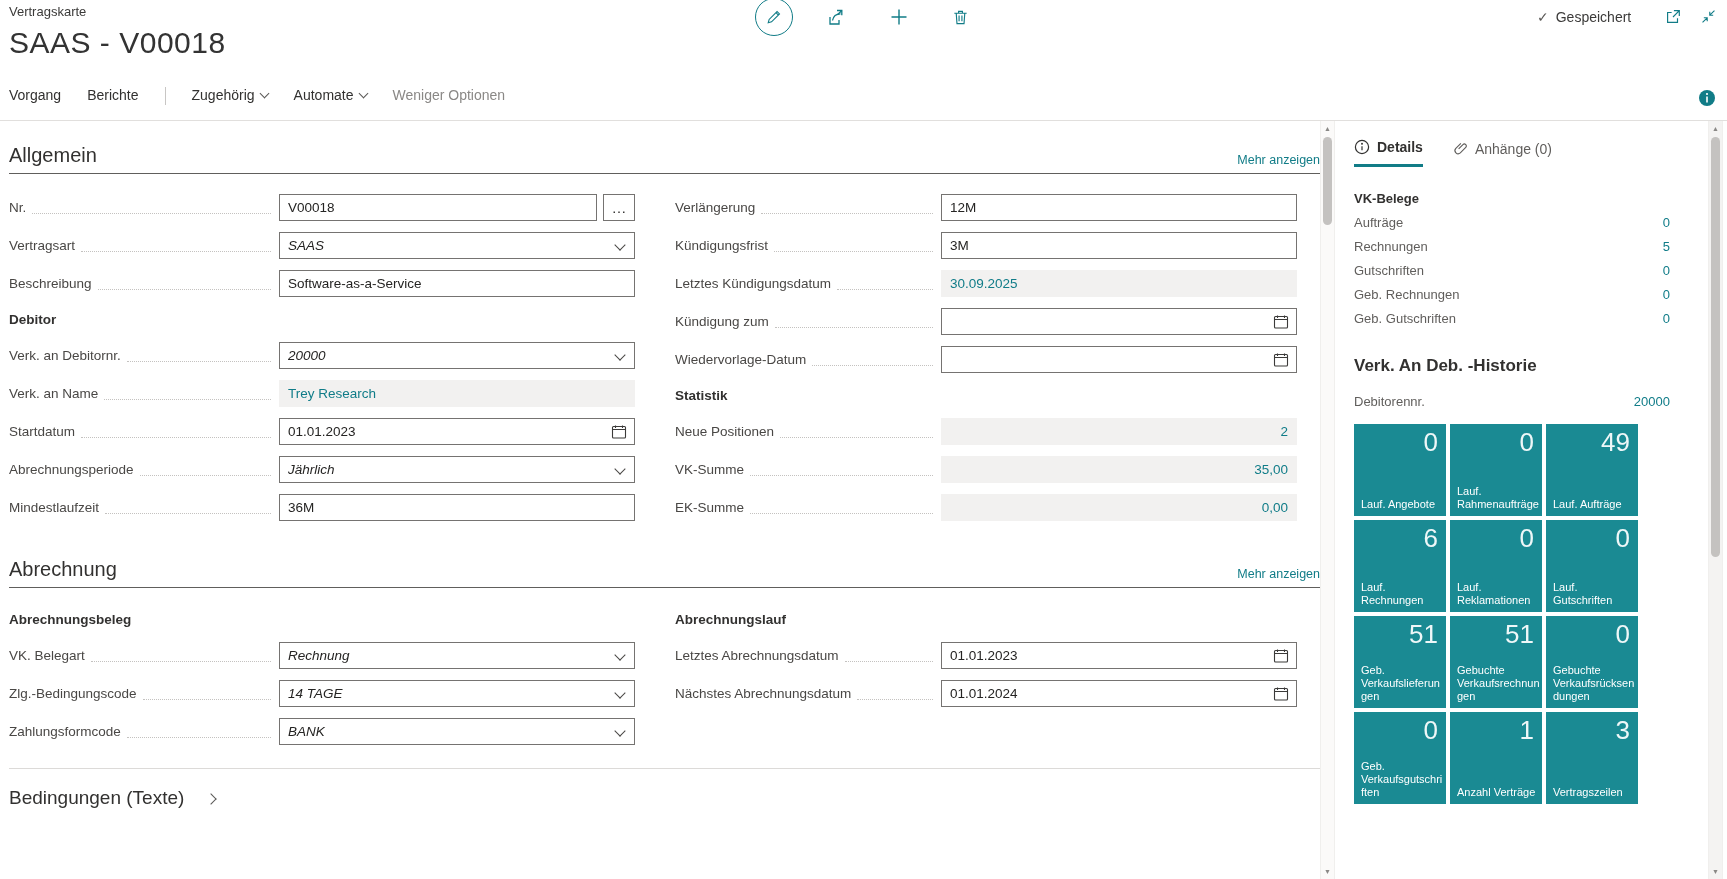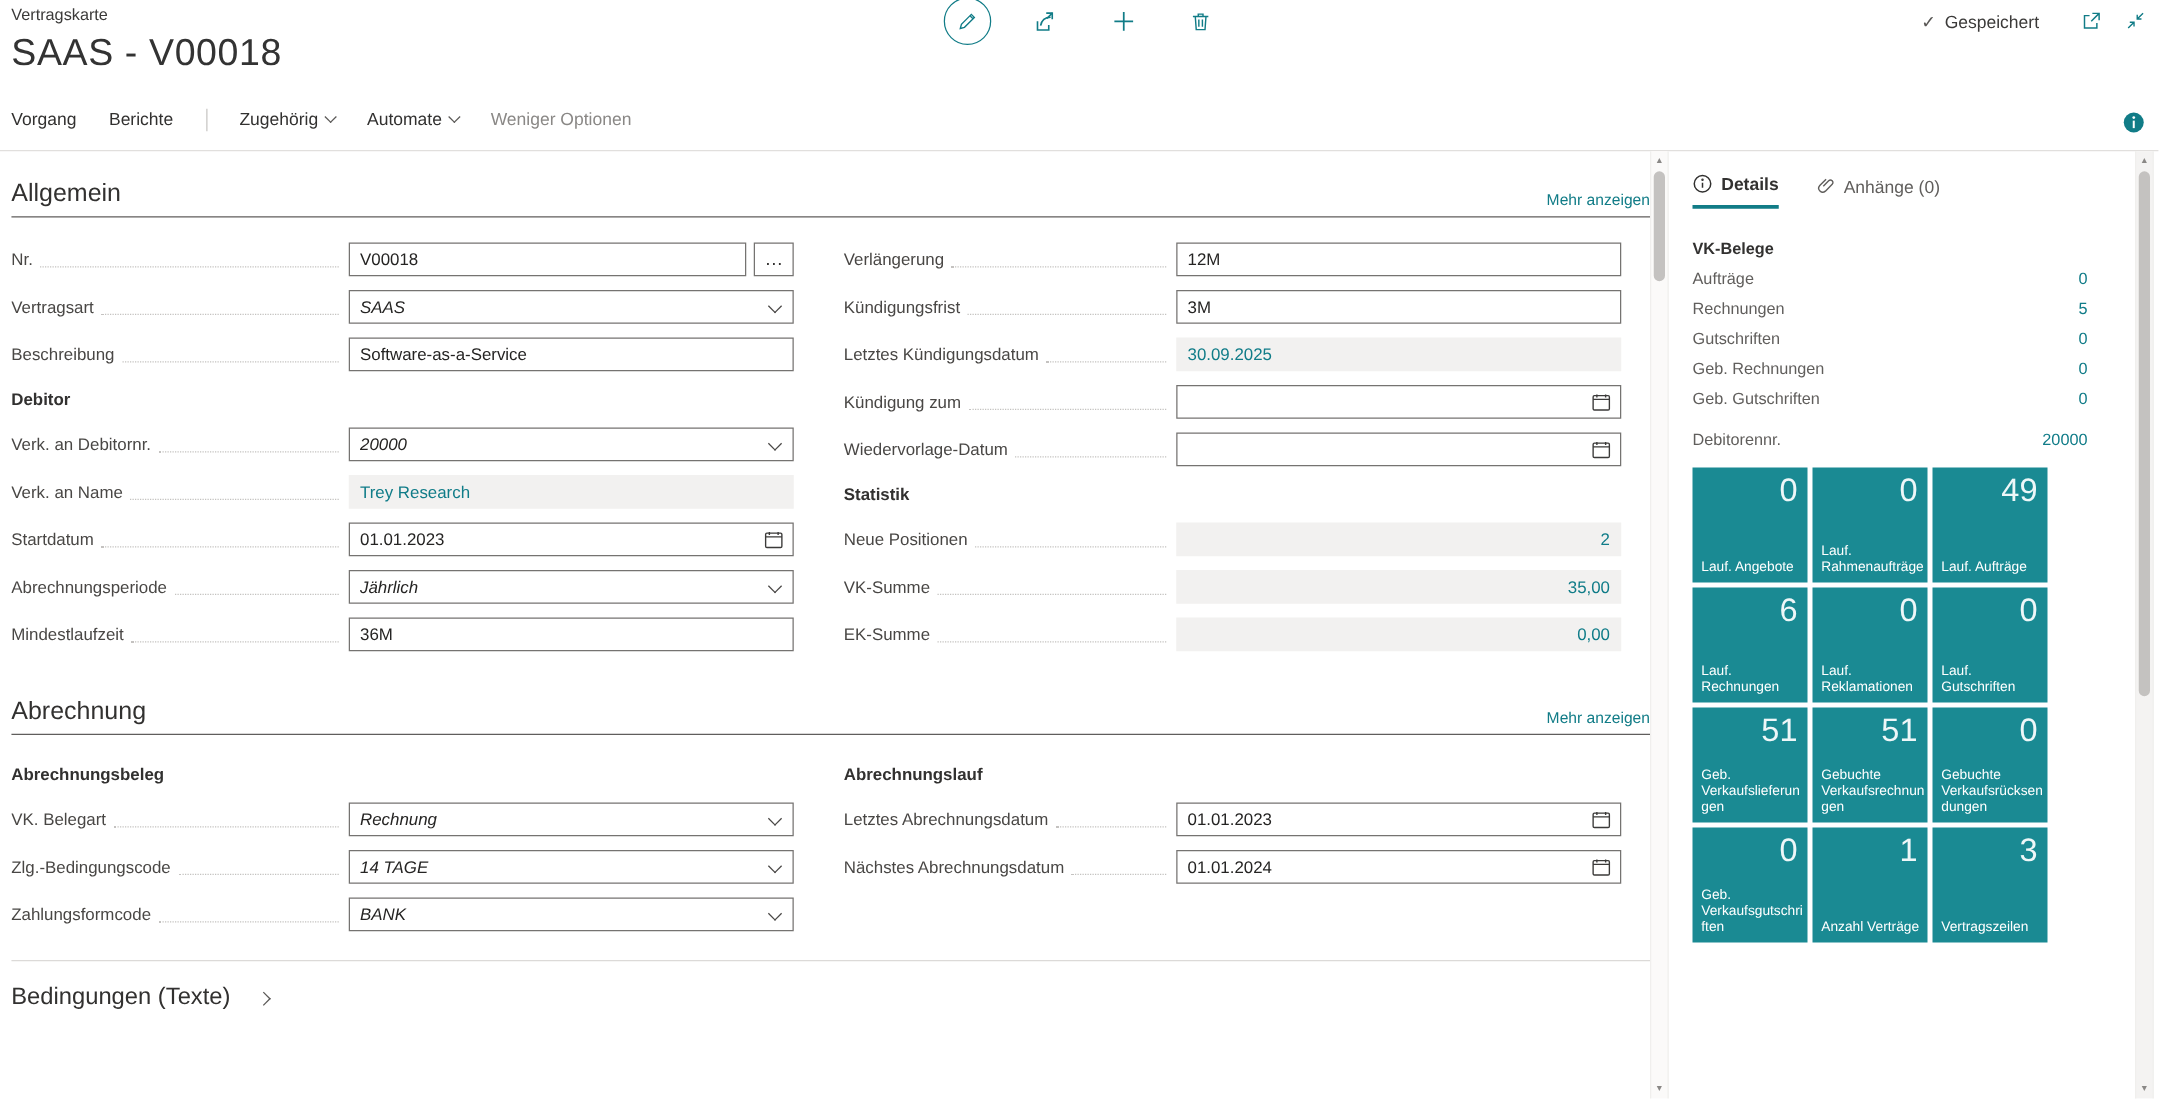--- a/index.html
+++ b/index.html
@@ -427,20 +427,21 @@
     </div>
     <div class="fb-row">
       <span class="lbl">Geb. Rechnungen</span>
       <span class="val">0</span>
     </div>
     <div class="fb-row">
       <span class="lbl">Geb. Gutschriften</span>
       <span class="val">0</span>
     </div>
 
+    <div class="fb-h1 hist">Verk. An Deb. -Historie</div>
     <div class="deb-row">
       <span class="lbl">Debitorennr.</span>
       <span class="val">20000</span>
     </div>
 
     <div class="tiles">
       <div class="tile">
           <span class="tval">0</span>
           <span class="tlbl">Lauf. Angebote</span>
         </div>

